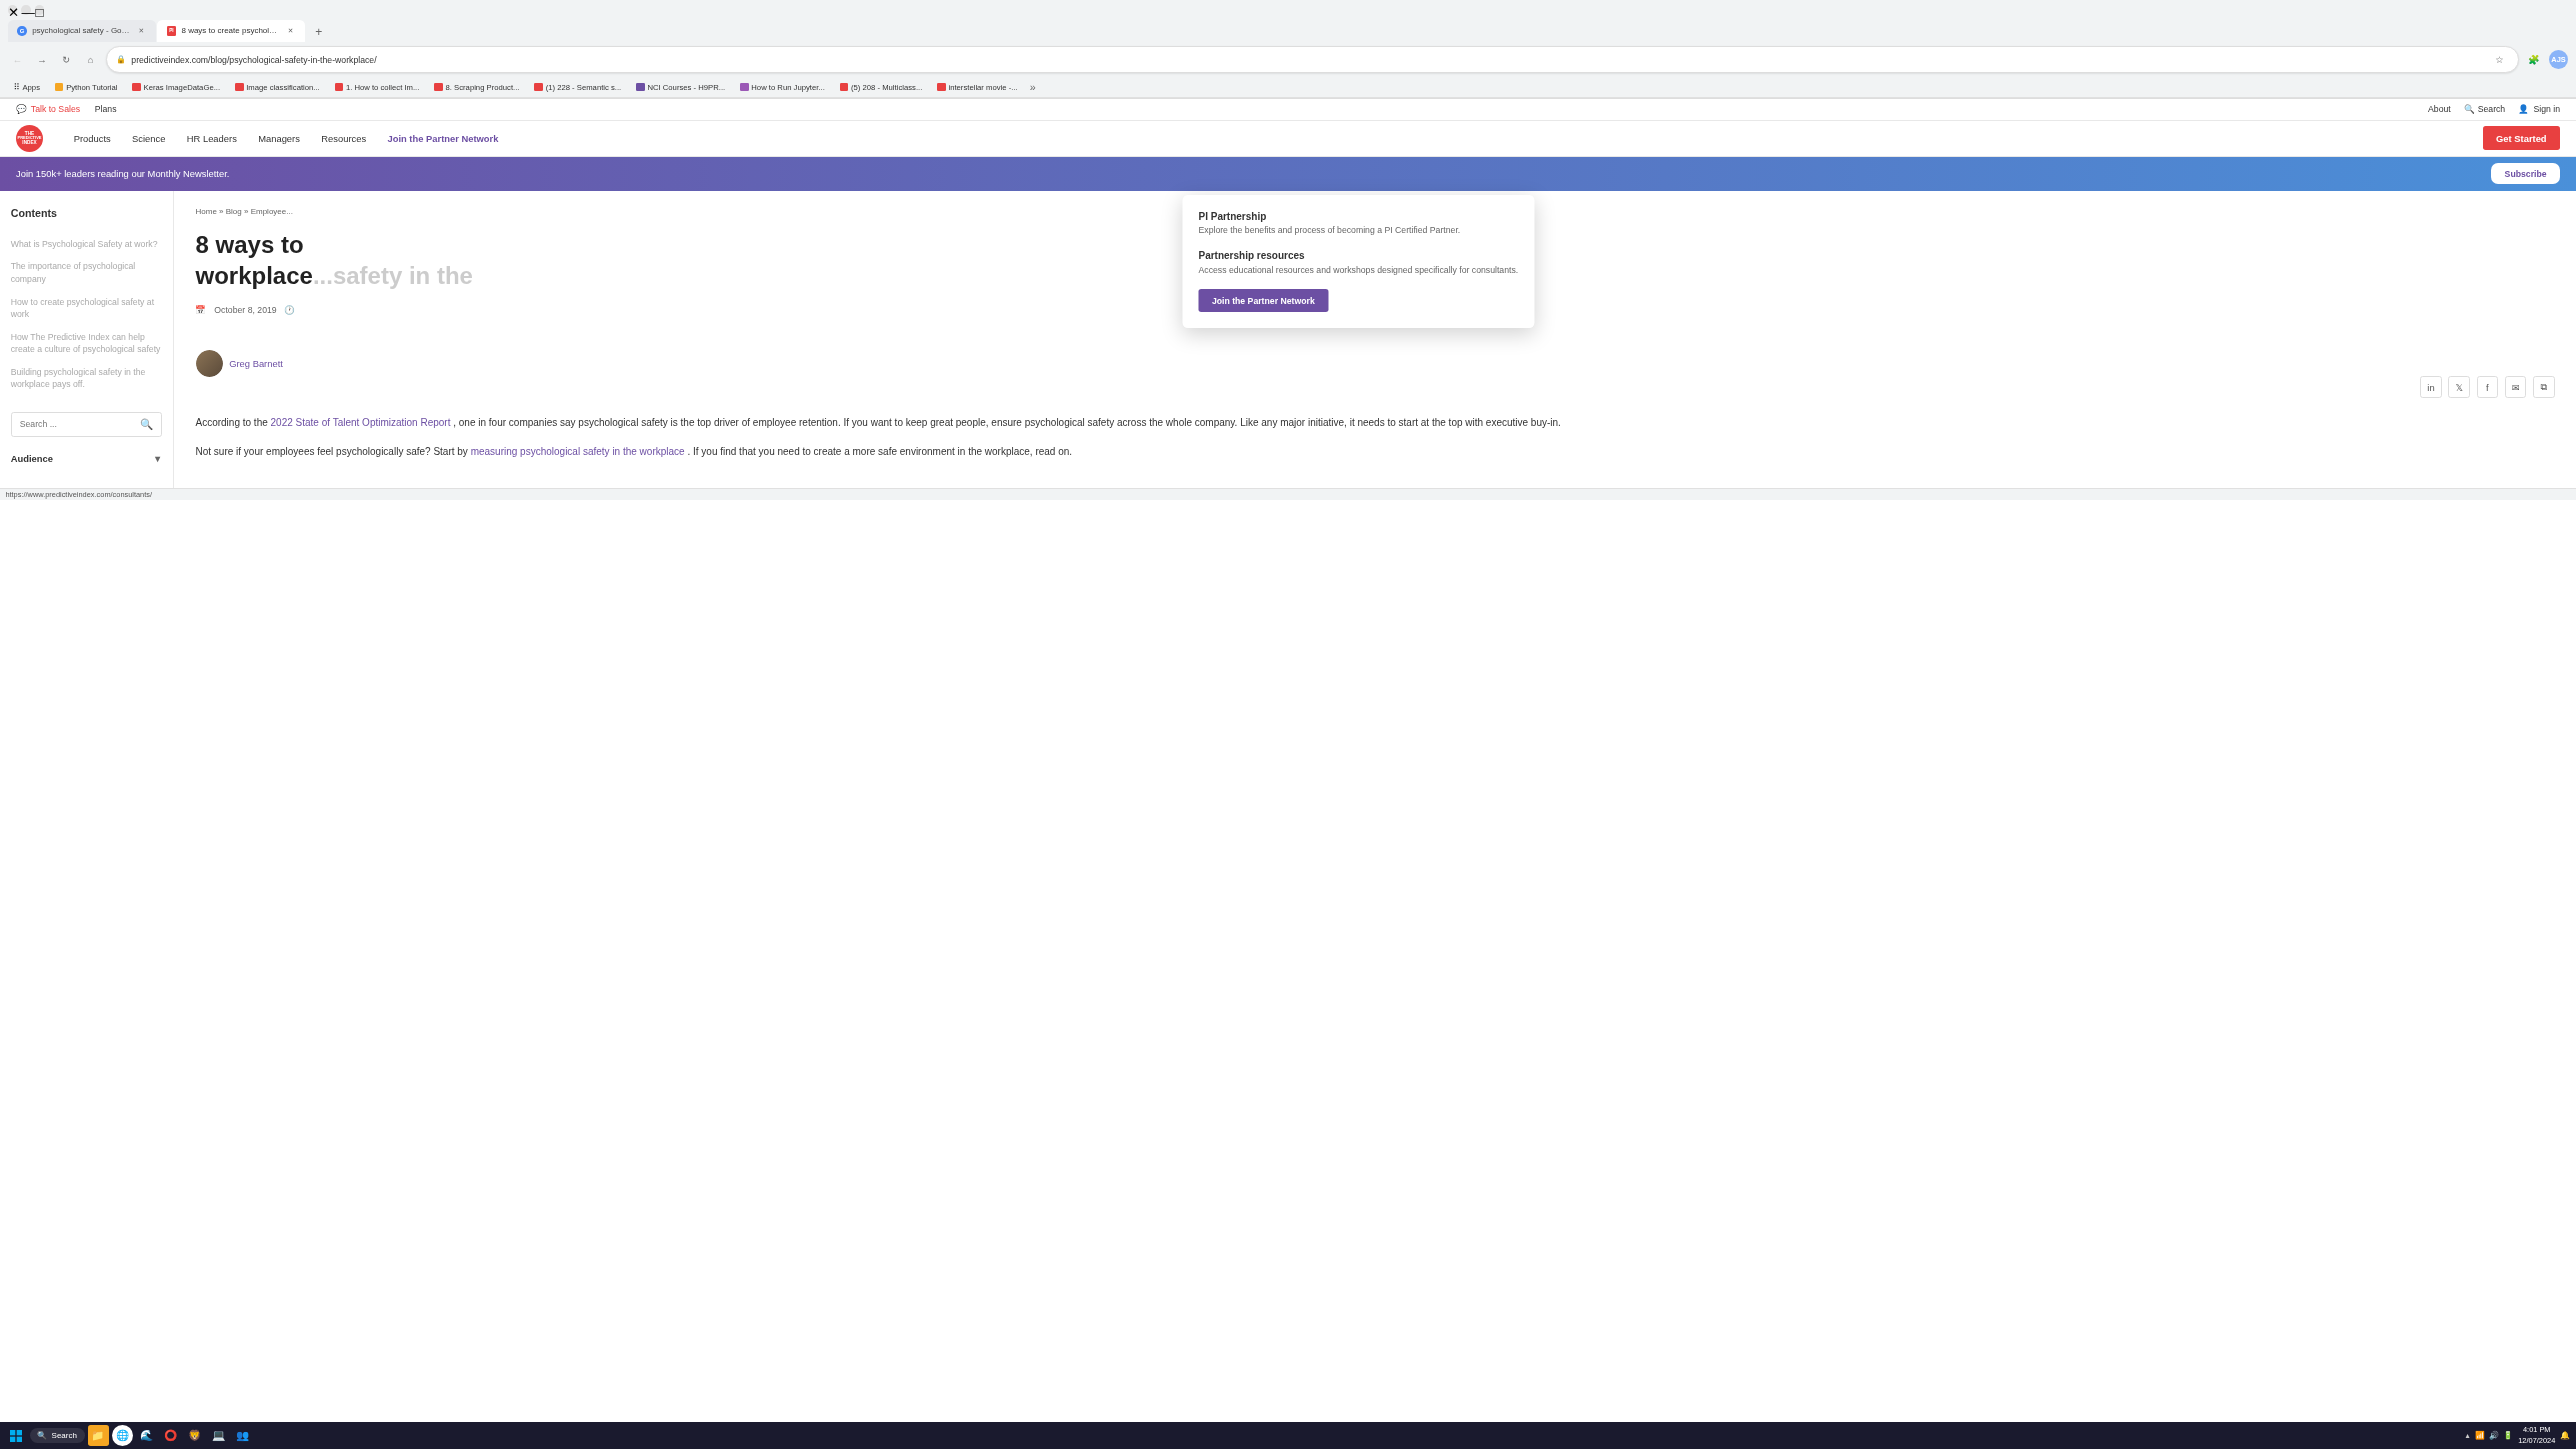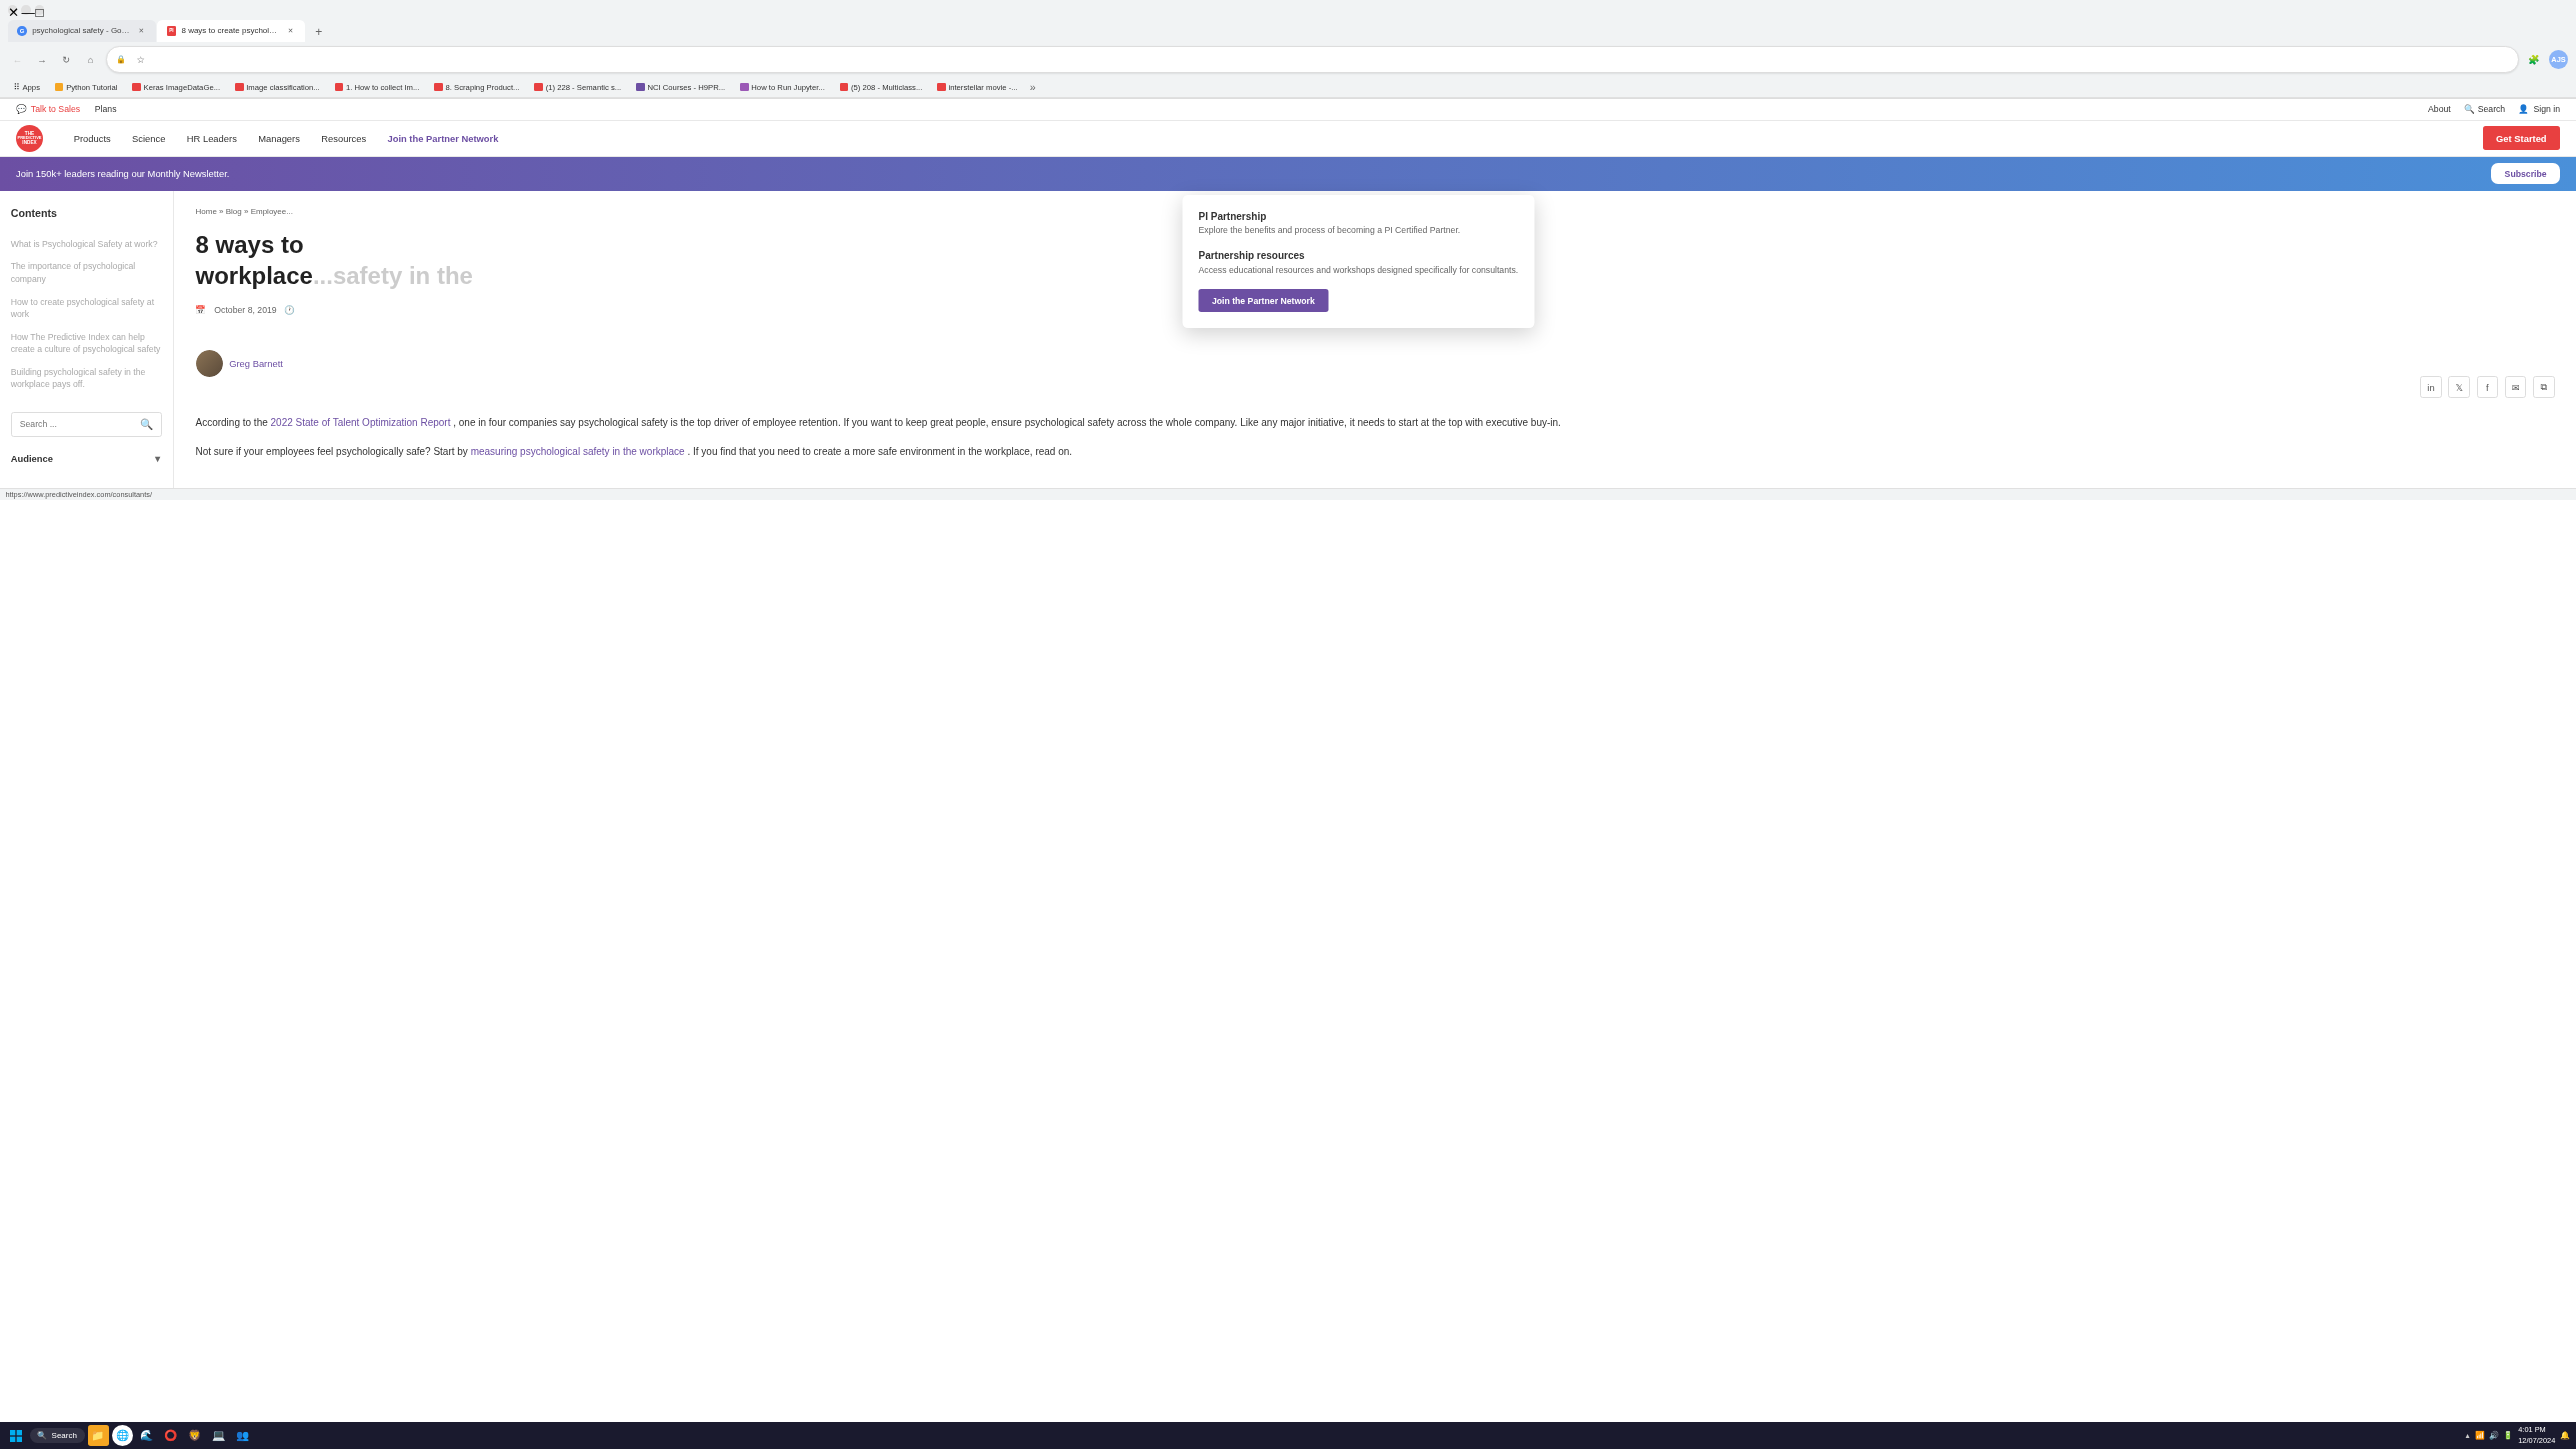--- a/index.html
+++ b/index.html
@@ -95,21 +95,21 @@
     .dropdown-item-title { font-size: 10px; font-weight: 600; color: #333; margin-bottom: 2.7px; }
     .dropdown-item-desc { font-size: 8.7px; color: #666; line-height: 1.4; }
     .dropdown-cta { display: inline-block; margin-top: 13.4px; background: #6c4fa3; color: #fff; padding: 6.7px 13.4px; border-radius: 2.7px; font-size: 8.7px; font-weight: 600; cursor: pointer; text-decoration: none; }
 
     
     .taskbar { position: fixed; bottom: 0; left: 0; right: 0; height: 27px; background: #1a1a2e; display: flex; align-items: center; padding: 0 5.4px; gap: 2.7px; z-index: 1000; }
     .taskbar-start { width: 21.5px; height: 21.5px; display: flex; align-items: center; justify-content: center; cursor: pointer; }
     .taskbar-search { display: flex; align-items: center; gap: 4px; background: rgba(255,255,255,0.1); border-radius: 13.4px; padding: 2.7px 8px; cursor: pointer; color: #fff; font-size: 8px; }
     .taskbar-app { width: 21.5px; height: 21.5px; border-radius: 2.7px; display: flex; align-items: center; justify-content: center; cursor: pointer; }
     .taskbar-right { margin-left: auto; display: flex; align-items: center; gap: 5.4px; color: #fff; font-size: 7.4px; }
-    .taskbar-time { text-align: left; line-height: 1.4; }
+    .taskbar-time { text-align: center; line-height: 1.4; }
     .taskbar-icons { display: flex; gap: 4px; align-items: center; }
 
     
     .status-bar { background: #f1f3f4; padding: 1.3px 5.4px; font-size: 7.4px; color: #555; border-top: 0.7px solid #e0e0e0; }
   </style>
 </head>
 <body>
 
 <div class="browser-chrome">
 
@@ -137,20 +137,21 @@
     <div class="tab-new">+</div>
   </div>
 
   <div class="address-bar-row">
     <button class="nav-btn disabled">←</button>
     <button class="nav-btn">→</button>
     <button class="nav-btn">↻</button>
     <button class="nav-btn">⌂</button>
     <div class="address-bar">
       <span class="address-bar-icon">🔒</span>
+      <span class="address-text">predictiveindex.com/blog/psychological-safety-in-the-workplace/</span>
       <div class="address-bar-actions">
         <button class="addr-action-btn">☆</button>
       </div>
     </div>
     <button class="addr-action-btn">🧩</button>
     <div class="profile-btn">AJS</div>
   </div>
 
   <div class="bookmarks-bar">
     <div class="bookmark-item">

